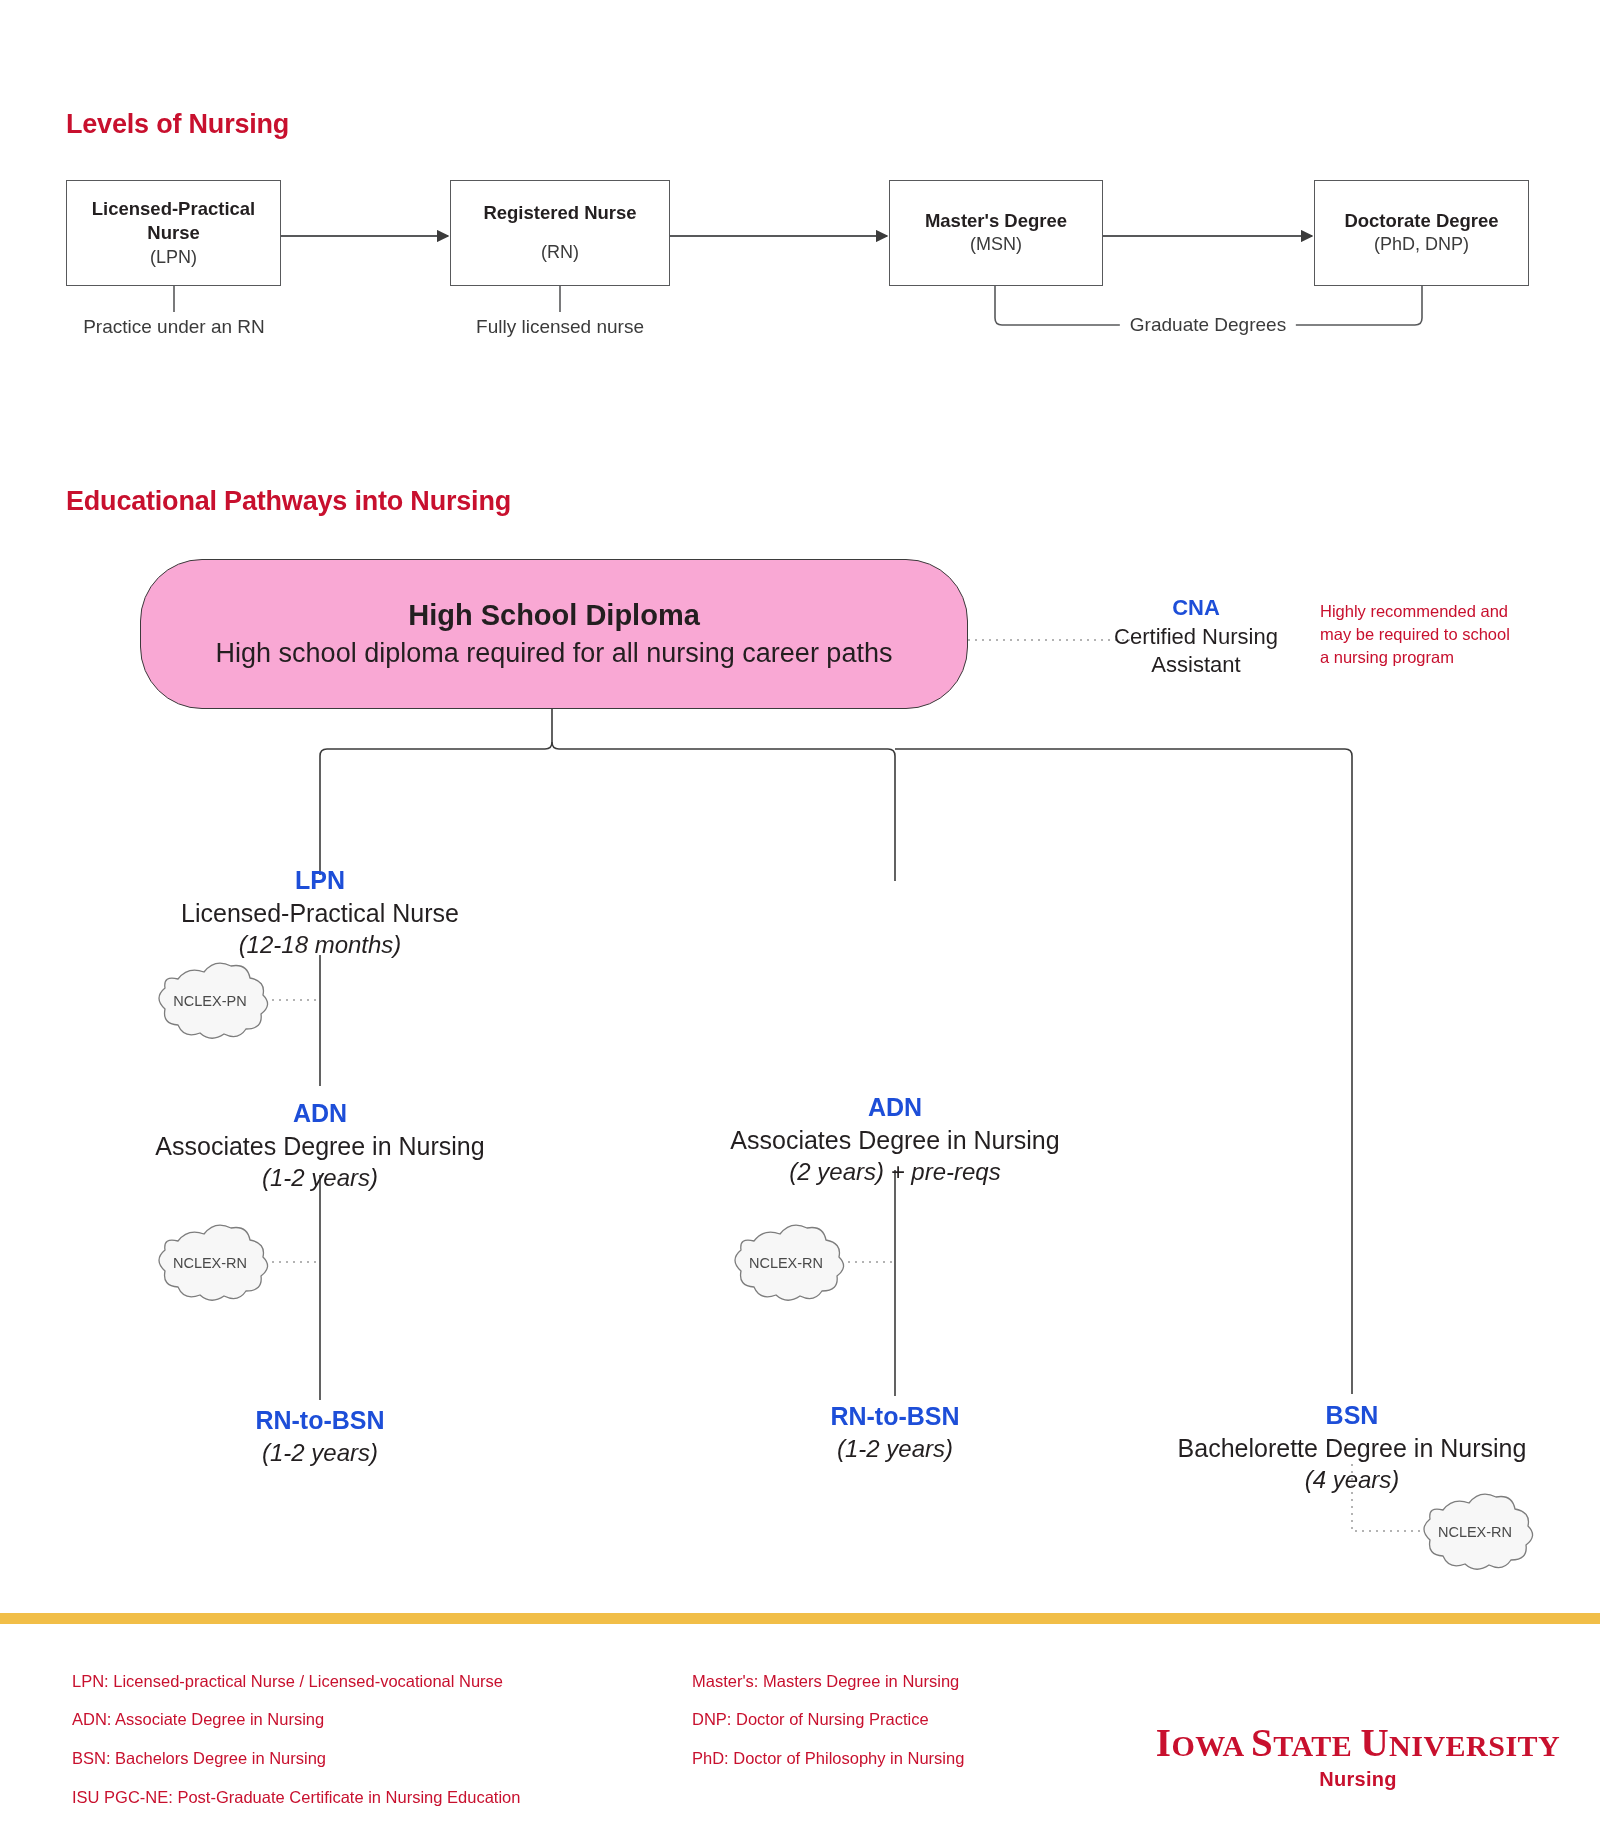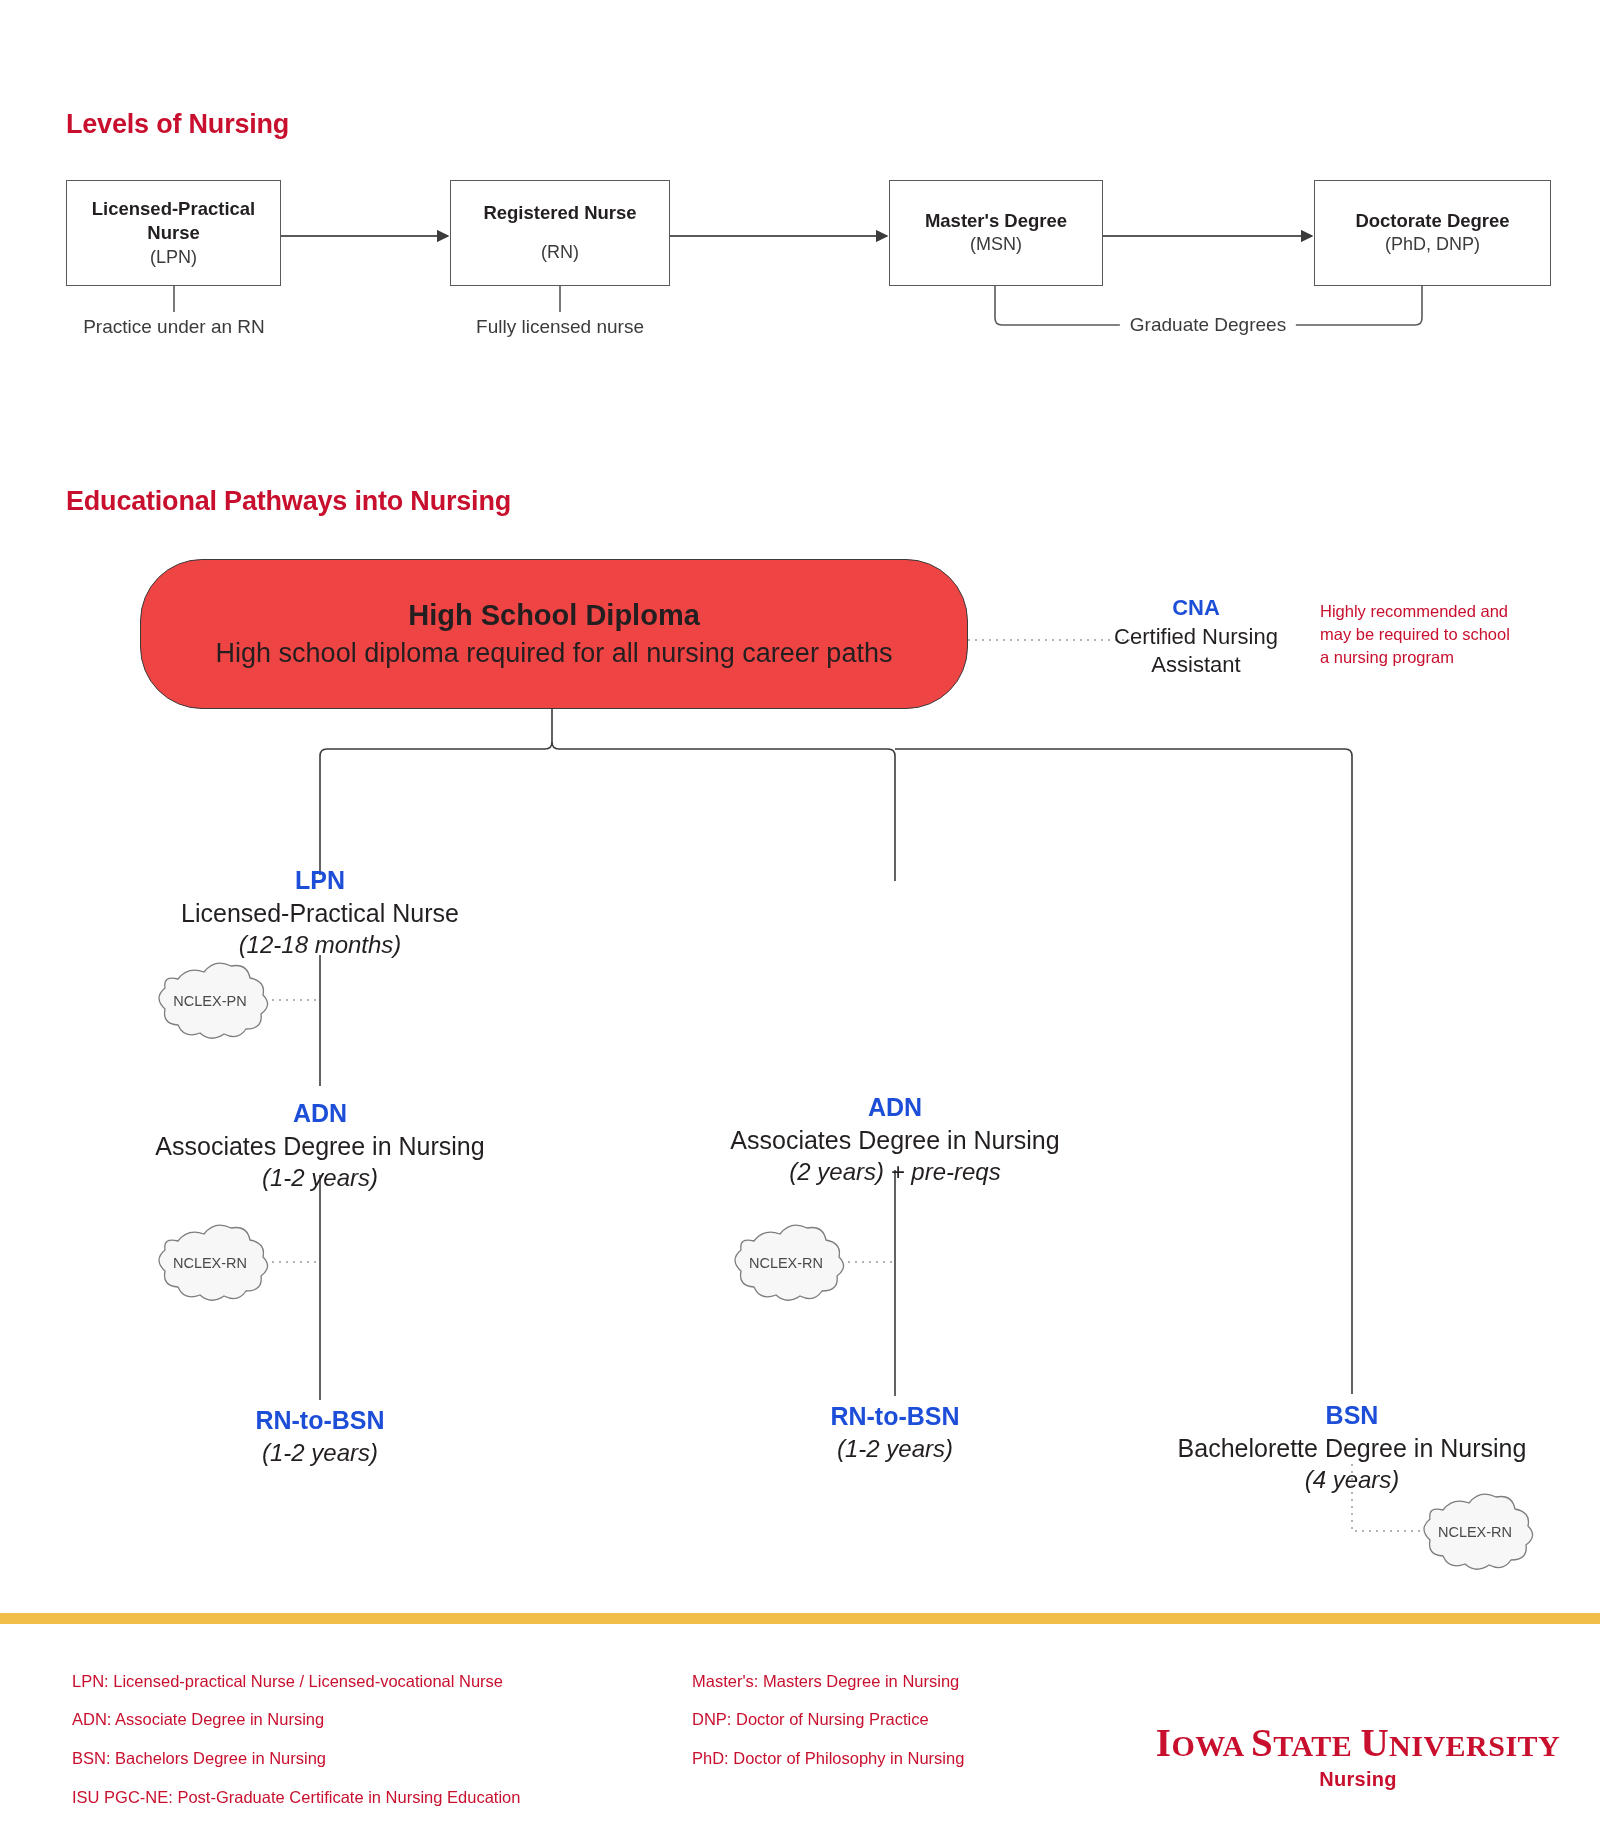--- a/index.html
+++ b/index.html
@@ -74,21 +74,21 @@
     white-space: nowrap;
     transform: translateX(-50%);
   }
 
   
   #hs-box {
     position: absolute;
     box-sizing: border-box;
     border: 1.6px solid #3b3b3b;
     border-radius: 62px;
-    background: #ef4444;
+    background: #f9a8d4;
     display: flex;
     flex-direction: column;
     align-items: center;
     justify-content: center;
     text-align: center;
   }
   #hs-box .hs-title {
     font-weight: bold;
     font-size: 29px;
     color: #231f20;
@@ -250,21 +250,21 @@
     <span class="lb-title">Registered Nurse</span>
     <span class="lb-sub">(RN)</span>
   </div>
   <div class="level-caption" style="left:560px; top:316px;">Fully licensed nurse</div>
 
   <div class="level-box" style="left:889px; top:180px; width:214px; height:106px;">
     <span class="lb-title">Master's Degree</span>
     <span class="lb-sub">(MSN)</span>
   </div>
 
-  <div class="level-box" style="left:1314px; top:180px; width:237px; height:106px;">
+  <div class="level-box" style="left:1314px; top:180px; width:215px; height:106px;">
     <span class="lb-title">Doctorate Degree</span>
     <span class="lb-sub">(PhD, DNP)</span>
   </div>
 
   <div class="bracket-label" style="left:1208px; top:314px;">Graduate Degrees</div>
 
   <div class="section-title" style="left:66px; top:486px;">Educational Pathways into Nursing</div>
 
   <div id="hs-box" style="left:140px; top:559px; width:828px; height:150px;">
     <div class="hs-title">High School Diploma</div>

